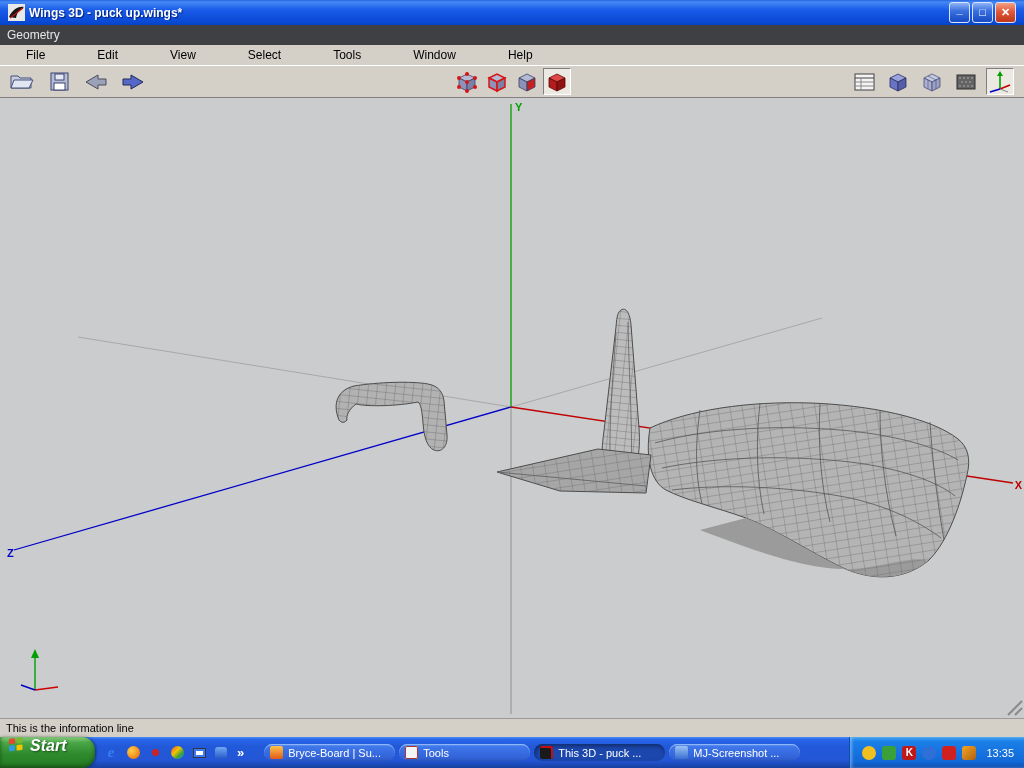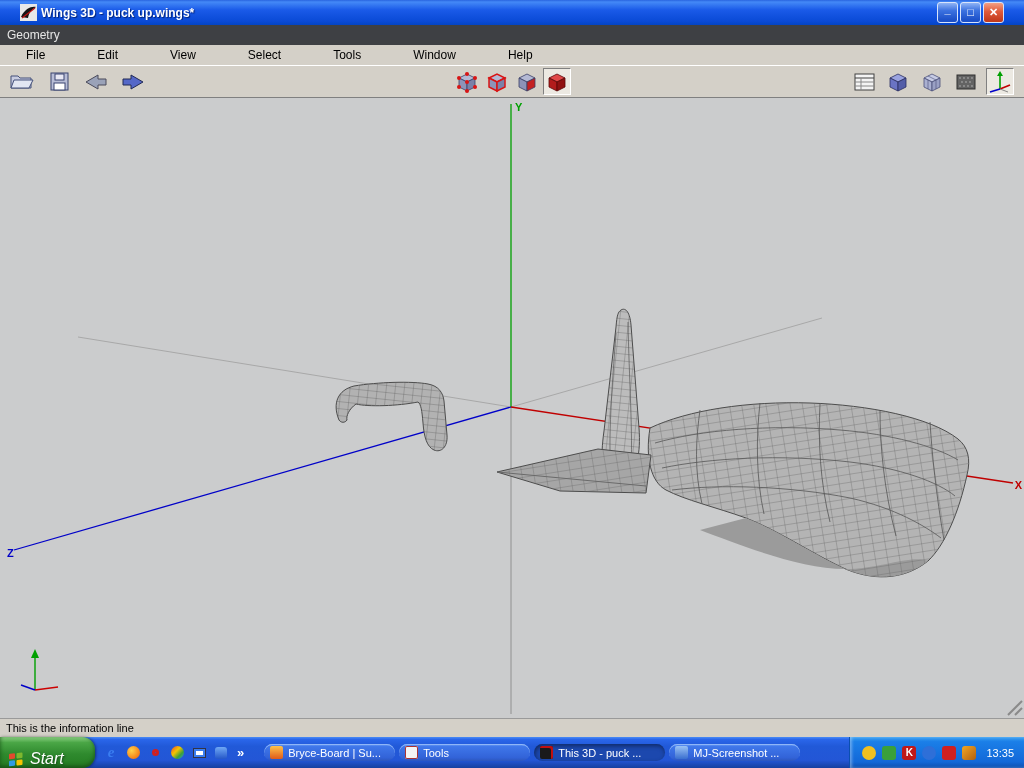--- a/index.html
+++ b/index.html
@@ -3,21 +3,21 @@
 <meta charset="utf-8">
 <style>
   * { margin:0; padding:0; box-sizing:border-box; }
   html,body { width:1024px; height:768px; overflow:hidden; }
   body { font-family:"Liberation Sans", sans-serif; background:#d4d0c8; position:relative; }
 
   
   .titlebar{
     height:25px;
     background:linear-gradient(180deg,#2964e0 0%,#4489f7 8%,#1a5ae8 40%,#0a4ad6 85%,#0345c4 100%);
-    display:flex; align-items:center; padding:0 20px; color:#fff;
+    display:flex; align-items:center; padding:0 8px; color:#fff;
   }
   .app-icon{ width:17px; height:17px; margin-right:4px; display:inline-flex; }
   .title-text{ flex:1; font-size:12px; font-weight:bold; text-shadow:1px 1px 1px #00227a; white-space:nowrap; overflow:hidden; }
   .win-buttons{ display:flex; gap:2px; }
   .winbtn{
     width:21px; height:21px; border-radius:3px; border:1px solid #d8e4fb;
     background:linear-gradient(180deg,#8fb3f5 0%,#3c72e0 40%,#1c50c8 90%);
     color:#fff; font-size:11px; font-weight:bold; display:flex; align-items:center; justify-content:center;
     line-height:1;
   }
@@ -48,21 +48,21 @@
   .infoline{ height:19px; background:#d4d0c8; border-top:1px solid #9a9a9a; font-size:11px; color:#000;
              line-height:18px; padding-left:6px; }
 
   
   .taskbar{ height:31px; display:flex; align-items:center;
     background:linear-gradient(180deg,#4a8cf5 0%,#2a66ea 8%,#2159d8 30%,#2356d6 75%,#16409f 100%); }
   .start-button{
     height:31px; min-width:95px; border-radius:0 13px 13px 0; padding:0 16px 0 8px;
     background:linear-gradient(180deg,#8cd183 0%,#4aa646 18%,#2f8a2e 55%,#267f24 90%,#1d6b1c 100%);
     box-shadow:inset 0 -2px 4px #1a5518, 1px 0 3px rgba(0,0,0,.45);
-    display:flex; align-items:flex-end; gap:6px; color:#fff; font-size:16px; font-weight:normal; font-style:italic;
+    display:flex; align-items:flex-start; gap:6px; color:#fff; font-size:16px; font-weight:bold; font-style:italic;
     text-shadow:1px 1px 2px #1a4d1a;
   }
   .start-flag{ display:inline-flex; }
   .quicklaunch{ display:flex; align-items:center; gap:6px; padding:0 8px; height:100%; }
   .ql-icon{ width:16px; height:16px; display:flex; align-items:center; justify-content:center; }
   .overflow{ color:#fff; font-size:13px; font-weight:bold; padding:0 2px; }
   .tasks{ display:flex; align-items:center; gap:4px; padding-left:10px; }
   .task{
     width:131px; height:17px; border-radius:10px; padding:0 6px; display:flex; align-items:center; gap:5px;
     background:linear-gradient(180deg,#71a2f5 0%,#3f77ea 15%,#3263d8 80%,#2c56be 100%);

